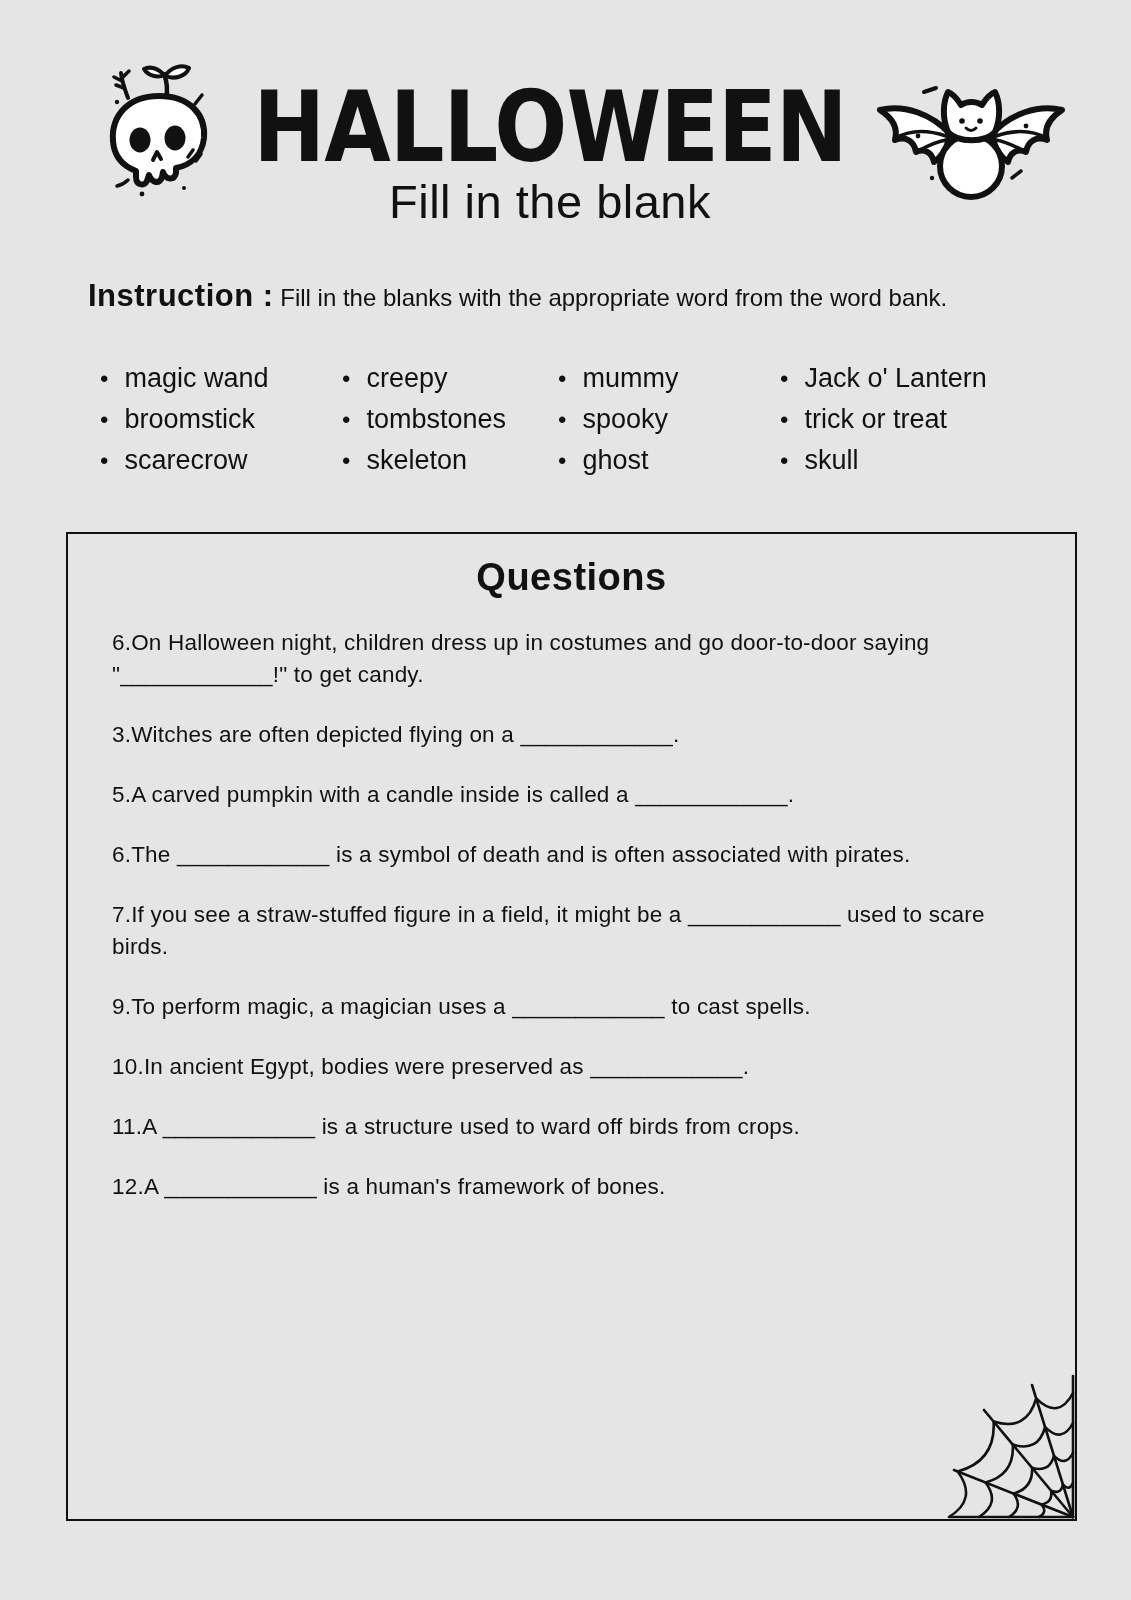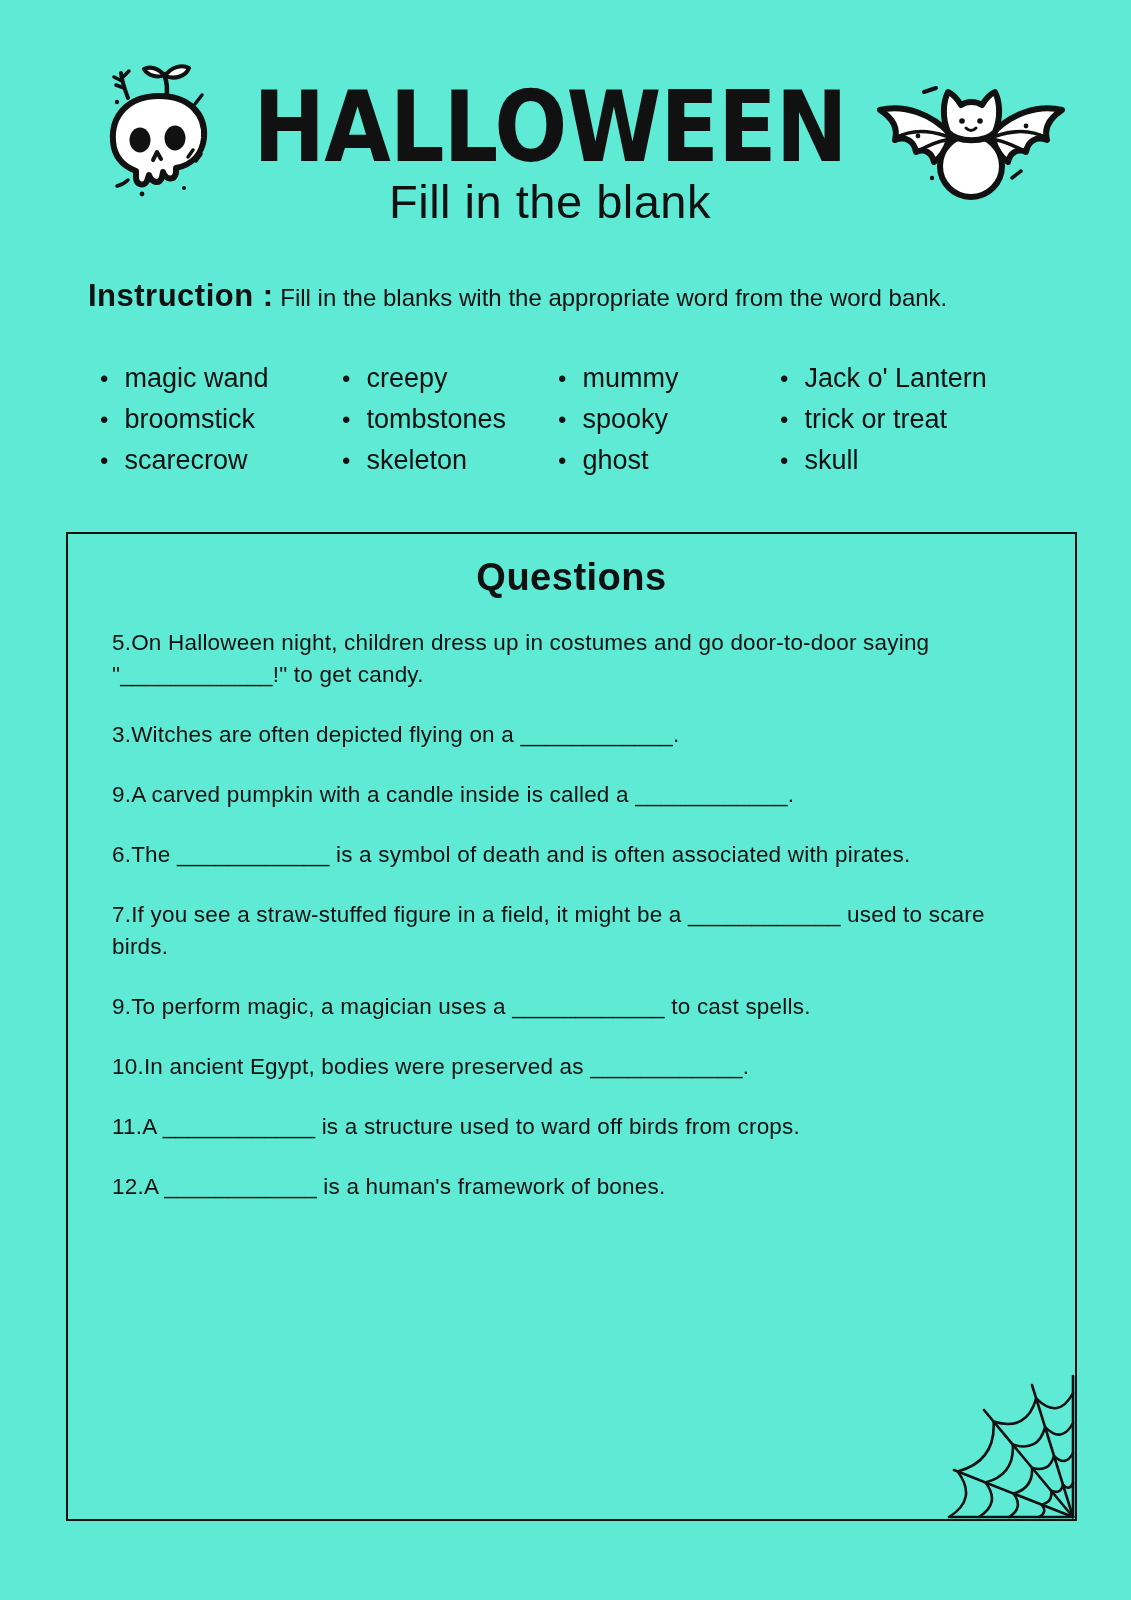--- a/index.html
+++ b/index.html
@@ -1,21 +1,21 @@
 <!DOCTYPE html>
 <html><head>
 <meta charset="utf-8">
 <style>
   * { box-sizing: border-box; }
   html, body { margin: 0; padding: 0; background: #ffffff; }
   .page {
     position: relative;
     width: 1131px;
     height: 1600px;
-    background: #5eead4;
+    background: #e5e5e5;
     color: #111111;
     font-family: "Liberation Sans", sans-serif;
     overflow: hidden;
   }
 
   
   .header { position: absolute; top: 0; left: 0; width: 100%; height: 270px; }
   .titles {
     position: absolute; top: 78px; left: 0; width: 1100px; text-align: center;
   }
@@ -205,23 +205,23 @@
         </li>
       <li>
           <span class="dot">•</span>
           <span>skull</span>
         </li>
     </ul>
   </div>
 
   <section class="questions-box">
     <h3 class="q-heading">Questions</h3>
-    <p class="q">5.On Halloween night, children dress up in costumes and go door-to-door saying "____________!" to get candy.</p>
+    <p class="q">6.On Halloween night, children dress up in costumes and go door-to-door saying "____________!" to get candy.</p>
     <p class="q">3.Witches are often depicted flying on a ____________.</p>
-    <p class="q">9.A carved pumpkin with a candle inside is called a ____________.</p>
+    <p class="q">5.A carved pumpkin with a candle inside is called a ____________.</p>
     <p class="q">6.The ____________ is a symbol of death and is often associated with pirates.</p>
     <p class="q">7.If you see a straw-stuffed figure in a field, it might be a ____________ used to scare birds.</p>
     <p class="q">9.To perform magic, a magician uses a ____________ to cast spells.</p>
     <p class="q">10.In ancient Egypt, bodies were preserved as ____________.</p>
     <p class="q">11.A ____________ is a structure used to ward off birds from crops.</p>
     <p class="q">12.A ____________ is a human's framework of bones.</p>
 
     <div class="web-wrap">
       <svg viewBox="0 0 130 150" fill="none" stroke="#111111" stroke-width="2.6" stroke-linecap="round">
 

